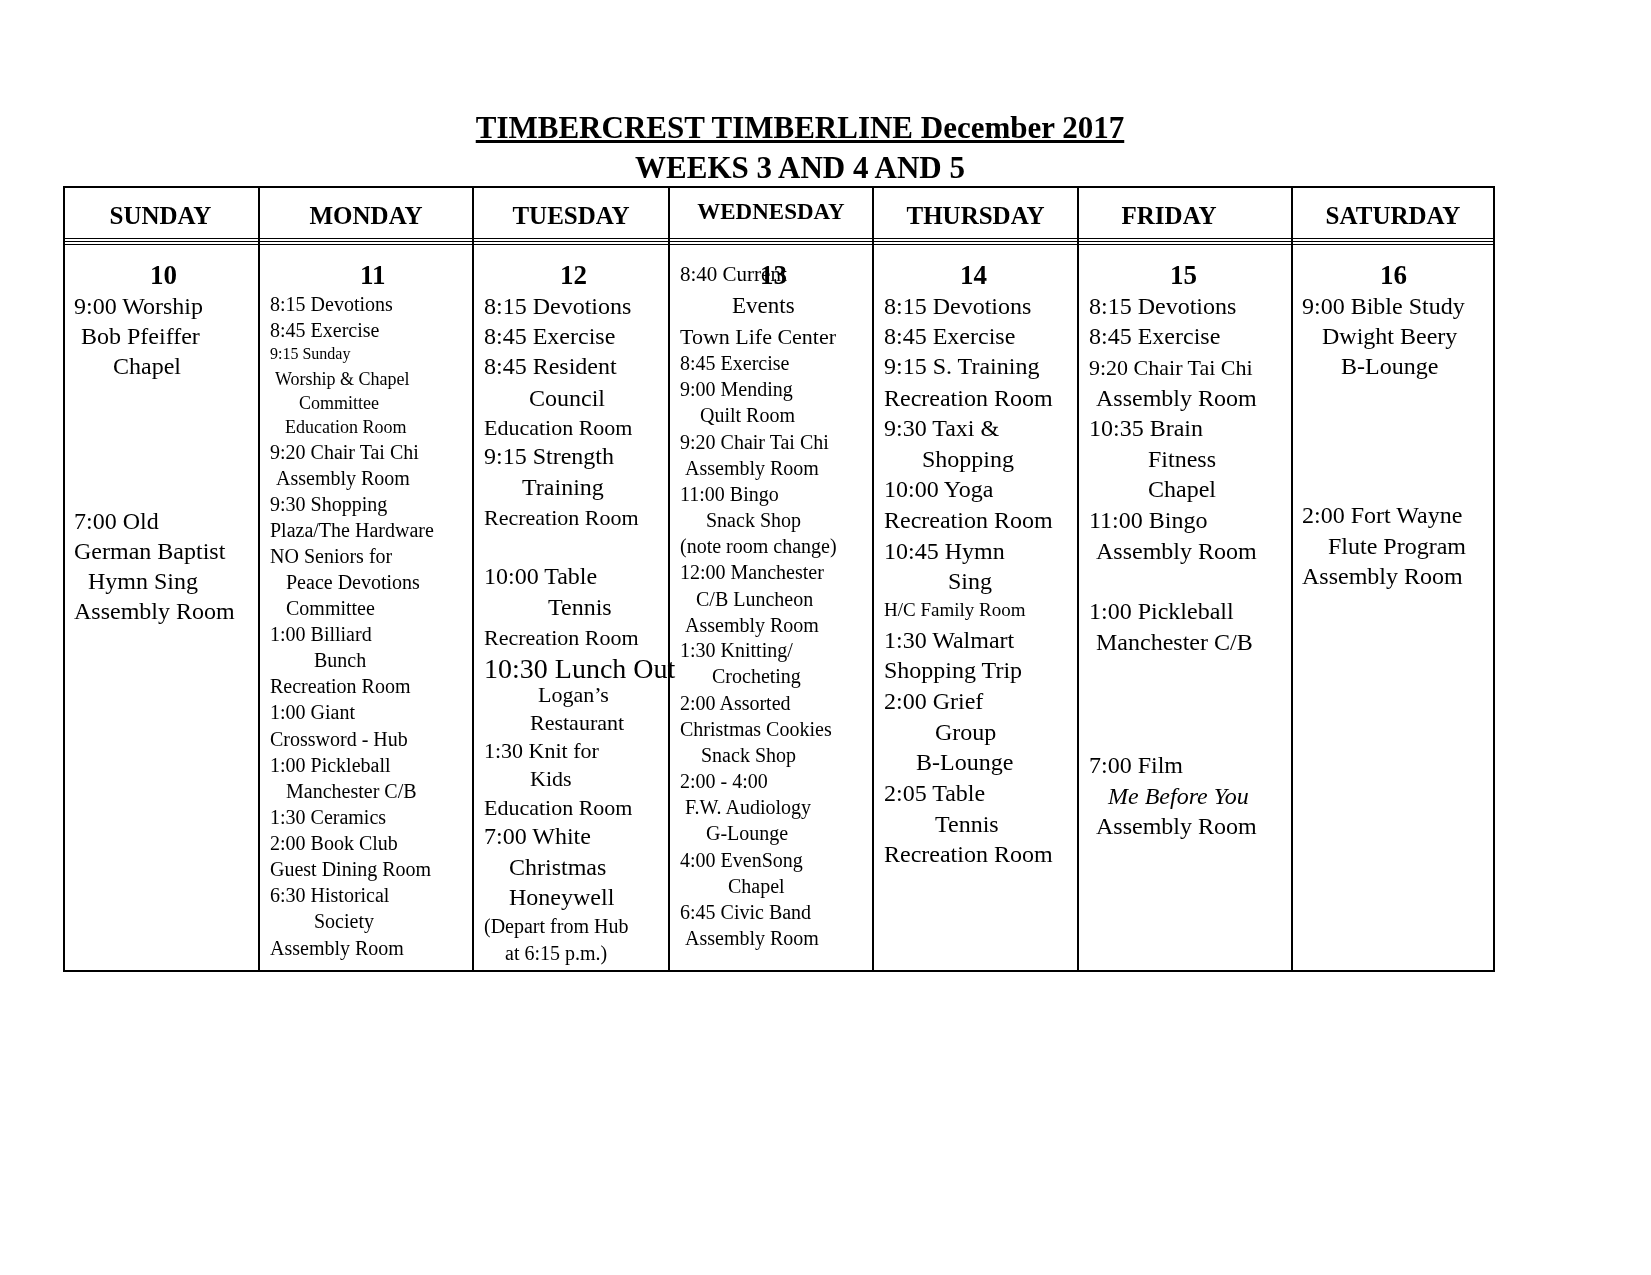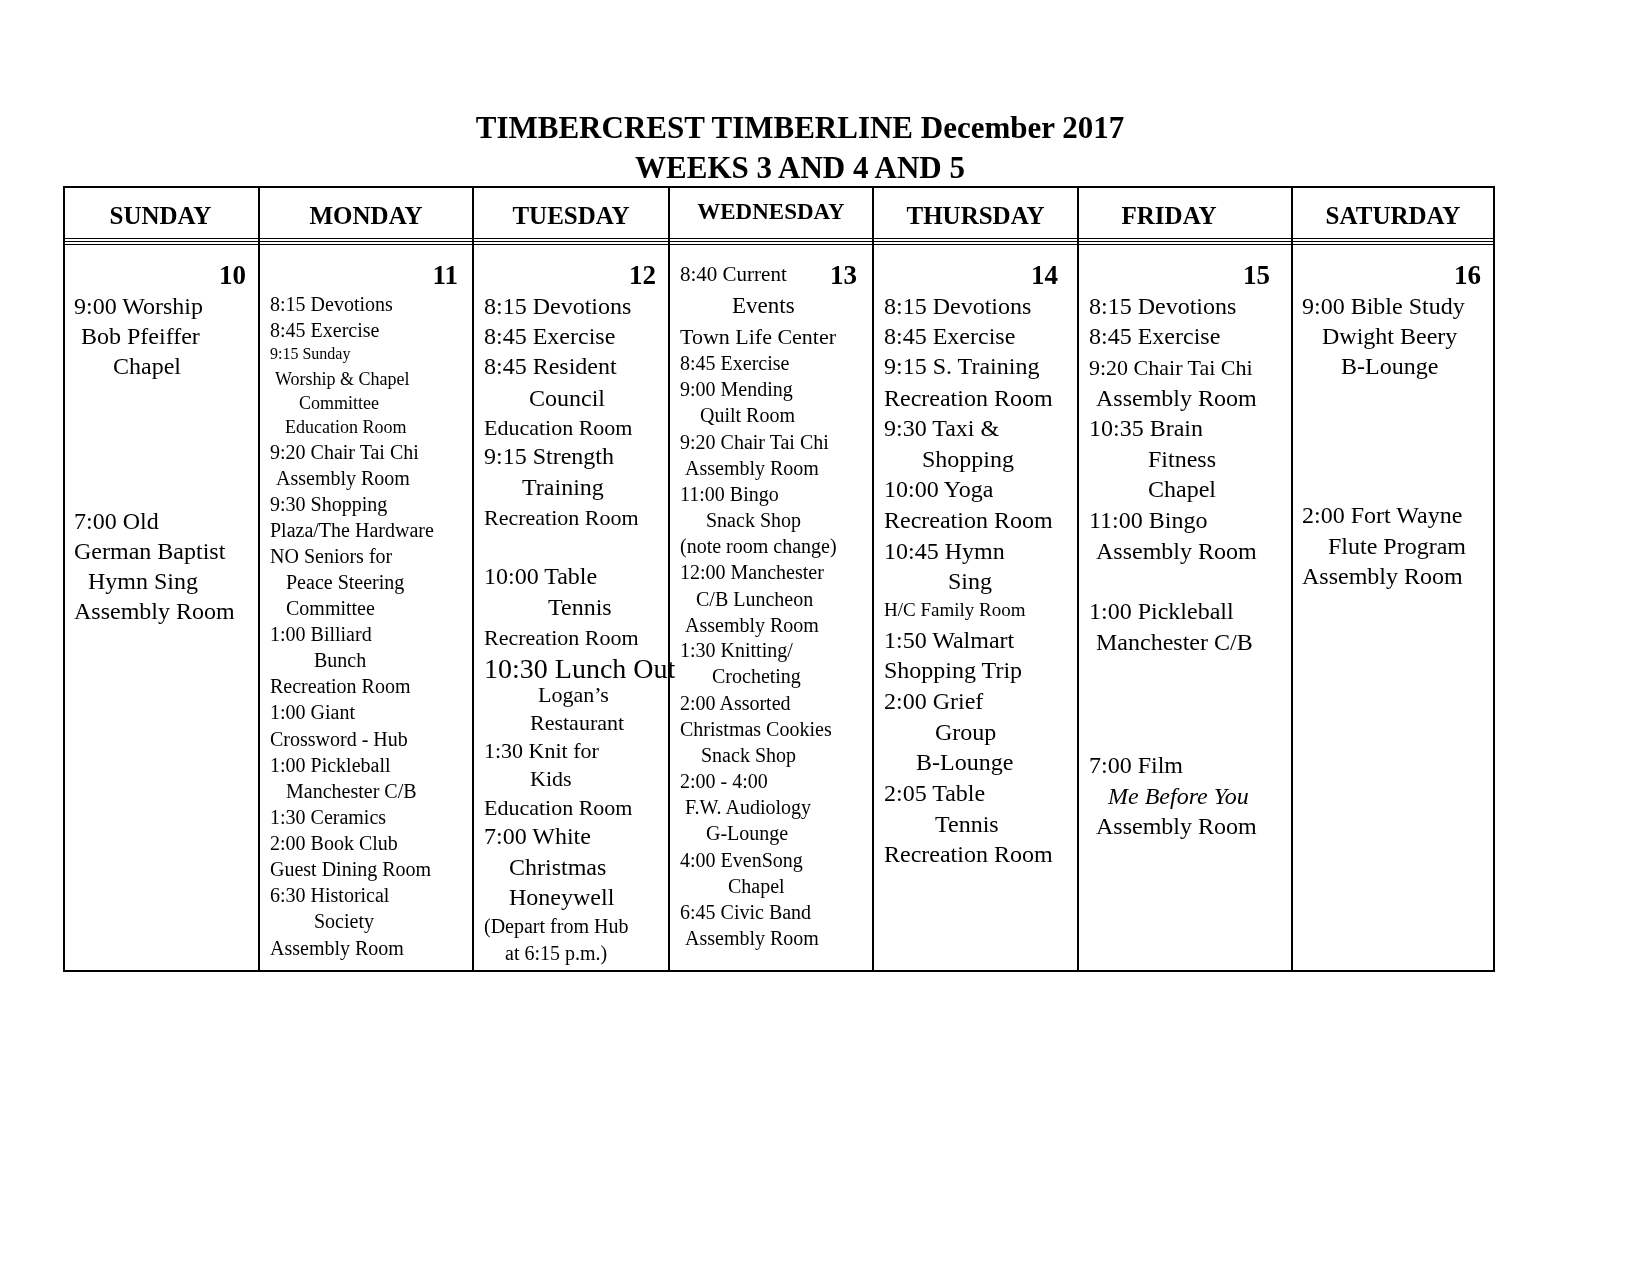--- a/index.html
+++ b/index.html
@@ -1,28 +1,28 @@
 <!DOCTYPE html>
 <html><head>
 <meta charset="utf-8">
 <style>
   html, body { margin: 0; padding: 0; background: #ffffff; }
   body { width: 1651px; height: 1275px; position: relative; overflow: hidden;
          font-family: "Liberation Serif", "DejaVu Serif", serif; color: #000; }
   .title { position: absolute; left: 0; width: 1600px; text-align: center;
            font-weight: bold; font-size: 31px; line-height: 36px; }
-  #t1 { top: 110px; }
+  #t1 { top: 110px; text-decoration: underline; }
   #t2 { top: 150px; }
   .table { position: absolute; left: 63px; top: 186px; width: 1432px; height: 786px;
            border: 2px solid #000; box-sizing: border-box; }
   .hdr-rule { position: absolute; left: 63px; width: 1432px; height: 1px; background: #000; }
   .vline { position: absolute; top: 186px; width: 2px; height: 786px; background: #000; }
   .dayhdr { position: absolute; top: 196px; height: 40px; text-align: center;
             font-weight: bold; font-size: 25px; line-height: 40px; }
-  .daynum { position: absolute; font-weight: bold; font-size: 27px; line-height: 30px; text-align: right; }
+  .daynum { position: absolute; font-weight: bold; font-size: 27px; line-height: 30px; }
   .ln { position: absolute; white-space: nowrap; }
   .lg { font-size: 24px; }
   .sm { font-size: 20px; }
   .it { font-style: italic; }
 </style>
 </head>
 <body>
 
 <div class="title" id="t1">TIMBERCREST TIMBERLINE December 2017</div>
 <div class="title" id="t2">WEEKS 3 AND 4 AND 5</div>
@@ -67,21 +67,21 @@
 <div class="ln sm" style="left:270px;top:319px">8:45 Exercise</div>
 <div class="ln" style="left:270px;top:345px;font-size:16px">9:15 Sunday</div>
 <div class="ln" style="left:275px;top:369px;font-size:18px">Worship &amp; Chapel</div>
 <div class="ln" style="left:299px;top:393px;font-size:18px">Committee</div>
 <div class="ln" style="left:285px;top:417px;font-size:18px">Education Room</div>
 <div class="ln sm" style="left:270px;top:441px">9:20 Chair Tai Chi</div>
 <div class="ln sm" style="left:276px;top:467px">Assembly Room</div>
 <div class="ln sm" style="left:270px;top:493px">9:30 Shopping</div>
 <div class="ln sm" style="left:270px;top:519px">Plaza/The Hardware</div>
 <div class="ln sm" style="left:270px;top:545px">NO Seniors for</div>
-<div class="ln sm" style="left:286px;top:571px">Peace Steering</div>
+<div class="ln sm" style="left:286px;top:571px">Peace Devotions</div>
 <div class="ln sm" style="left:286px;top:597px">Committee</div>
 <div class="ln sm" style="left:270px;top:623px">1:00 Billiard</div>
 <div class="ln sm" style="left:314px;top:649px">Bunch</div>
 <div class="ln sm" style="left:270px;top:675px">Recreation Room</div>
 <div class="ln sm" style="left:270px;top:701px">1:00 Giant</div>
 <div class="ln sm" style="left:270px;top:728px">Crossword - Hub</div>
 <div class="ln sm" style="left:270px;top:754px">1:00 Pickleball</div>
 <div class="ln sm" style="left:286px;top:780px">Manchester C/B</div>
 <div class="ln sm" style="left:270px;top:806px">1:30 Ceramics</div>
 <div class="ln sm" style="left:270px;top:832px">2:00 Book Club</div>
@@ -144,21 +144,21 @@
 <div class="ln lg" style="left:884px;top:323px">8:45 Exercise</div>
 <div class="ln lg" style="left:884px;top:353px">9:15 S. Training</div>
 <div class="ln lg" style="left:884px;top:385px">Recreation Room</div>
 <div class="ln lg" style="left:884px;top:415px">9:30 Taxi &amp;</div>
 <div class="ln lg" style="left:922px;top:446px">Shopping</div>
 <div class="ln lg" style="left:884px;top:476px">10:00 Yoga</div>
 <div class="ln lg" style="left:884px;top:507px">Recreation Room</div>
 <div class="ln lg" style="left:884px;top:538px">10:45 Hymn</div>
 <div class="ln lg" style="left:948px;top:568px">Sing</div>
 <div class="ln" style="left:884px;top:599px;font-size:19px">H/C Family Room</div>
-<div class="ln lg" style="left:884px;top:627px">1:50 Walmart</div>
+<div class="ln lg" style="left:884px;top:627px">1:30 Walmart</div>
 <div class="ln lg" style="left:884px;top:657px">Shopping Trip</div>
 <div class="ln lg" style="left:884px;top:688px">2:00 Grief</div>
 <div class="ln lg" style="left:935px;top:719px">Group</div>
 <div class="ln lg" style="left:916px;top:749px">B-Lounge</div>
 <div class="ln lg" style="left:884px;top:780px">2:05 Table</div>
 <div class="ln lg" style="left:935px;top:811px">Tennis</div>
 <div class="ln lg" style="left:884px;top:841px">Recreation Room</div>
 
 <div class="ln lg" style="left:1089px;top:293px">8:15 Devotions</div>
 <div class="ln lg" style="left:1089px;top:323px">8:45 Exercise</div>

